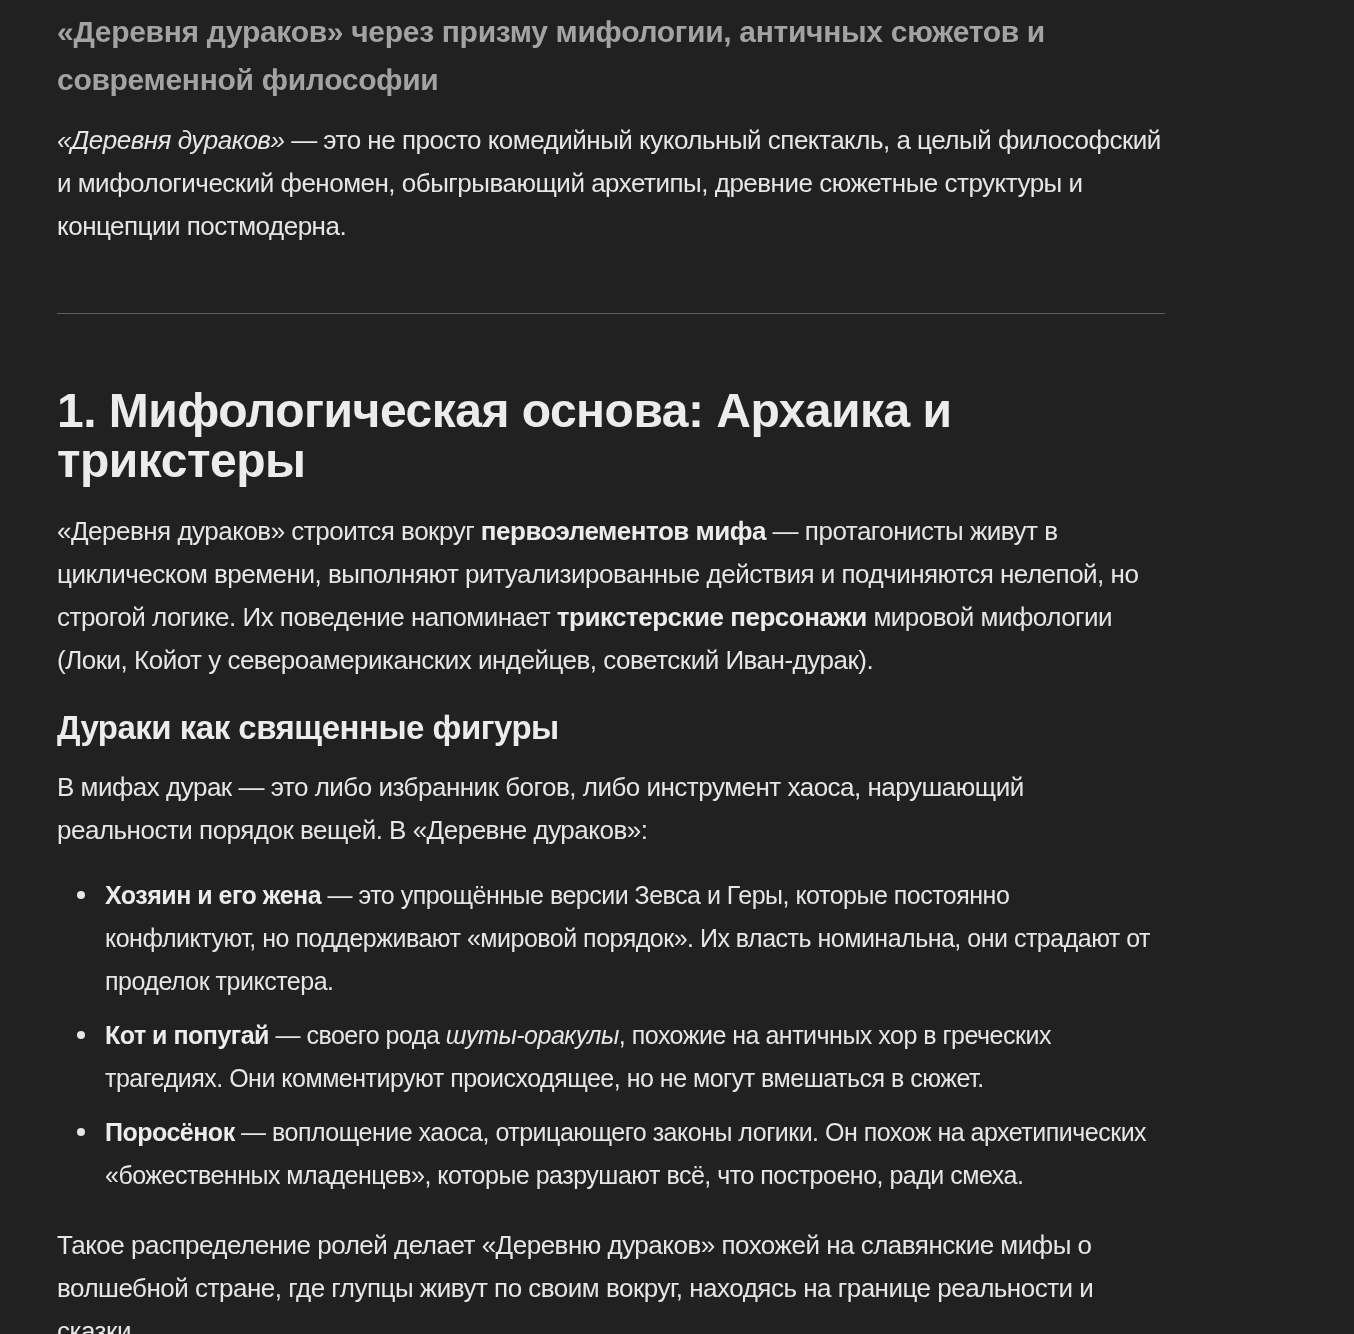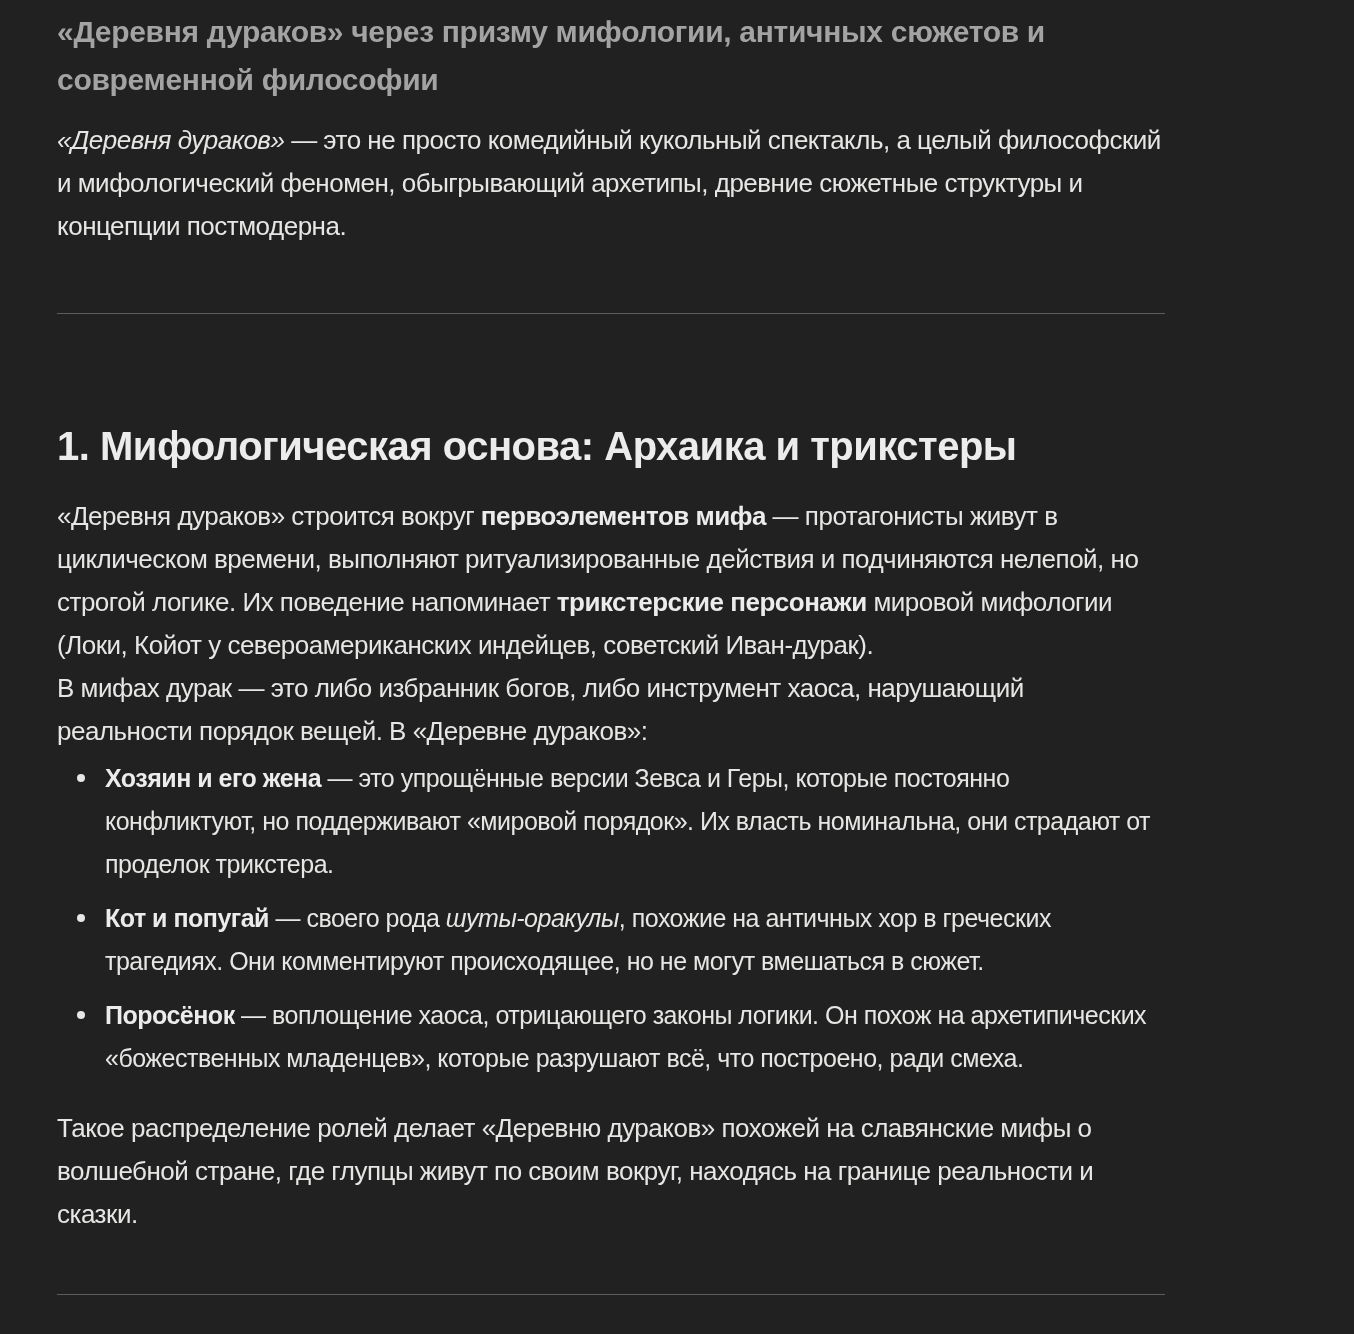--- a/index.html
+++ b/index.html
@@ -34,40 +34,40 @@
   strong { font-weight: 700; color: #ececec; }
   hr.divider {
     border: none;
     border-top: 1px solid #5d5d5d;
     height: 0;
     margin: 0;
   }
   hr.divider-top { margin-top: 65px; }
   hr.divider-bottom { margin-top: 58px; }
   h2.section-heading {
-    font-size: 40px;
+    font-size: 48px;
     font-weight: 700;
     line-height: 50px;
     letter-spacing: -0.5px;
-    margin-top: 107px;
+    margin-top: 72px;
     margin-bottom: 24px;
     color: #ececec;
   }
   h3.subsection-heading {
     font-size: 33px;
     font-weight: 700;
     line-height: 40px;
     letter-spacing: -0.5px;
     margin-top: 26px;
     margin-bottom: 18px;
     color: #ececec;
   }
   ul.bullet-list {
     list-style: none;
-    margin-top: 4px;
+    margin-top: 22px;
     margin-bottom: 27px;
     padding-left: 48px;
   }
   ul.bullet-list li {
     position: relative;
     font-size: 25px;
     line-height: 43px;
     letter-spacing: -0.5px;
   }
   ul.bullet-list li + li { margin-top: 11px; }
@@ -90,20 +90,21 @@
   <h1 class="doc-title">«Деревня дураков» через призму мифологии, античных сюжетов и современной философии</h1>
 
   <p class="intro"><em>«Деревня дураков»</em><span> — это не просто комедийный кукольный спектакль, а целый философский и мифологический феномен, обыгрывающий архетипы, древние сюжетные структуры и концепции постмодерна.</span></p>
 
   <hr class="divider divider-top">
 
   <h2 class="section-heading">1. Мифологическая основа: Архаика и трикстеры</h2>
 
   <p><span>«Деревня дураков» строится вокруг </span><strong>первоэлементов мифа</strong><span> — протагонисты живут в циклическом времени, выполняют ритуализированные действия и подчиняются нелепой, но строгой логике. Их поведение напоминает </span><strong>трикстерские персонажи</strong><span> мировой мифологии (Локи, Койот у североамериканских индейцев, советский Иван-дурак).</span></p>
 
+  <h3 class="subsection-heading">Дураки как священные фигуры</h3>
 
   <p>В мифах дурак — это либо избранник богов, либо инструмент хаоса, нарушающий реальности порядок вещей. В «Деревне дураков»:</p>
 
   <ul class="bullet-list">
     <li><strong>Хозяин и его жена</strong><span> — это упрощённые версии Зевса и Геры, которые постоянно конфликтуют, но поддерживают «мировой порядок». Их власть номинальна, они страдают от проделок трикстера.</span><em></em><span></span></li>
     <li><strong>Кот и попугай</strong><span> — своего рода </span><em>шуты-оракулы</em><span>, похожие на античных хор в греческих трагедиях. Они комментируют происходящее, но не могут вмешаться в сюжет.</span></li>
     <li><strong>Поросёнок</strong><span> — воплощение хаоса, отрицающего законы логики. Он похож на архетипических «божественных младенцев», которые разрушают всё, что построено, ради смеха.</span><em></em><span></span></li>
   </ul>
 
   <p>Такое распределение ролей делает «Деревню дураков» похожей на славянские мифы о волшебной стране, где глупцы живут по своим вокруг, находясь на границе реальности и сказки.</p>

